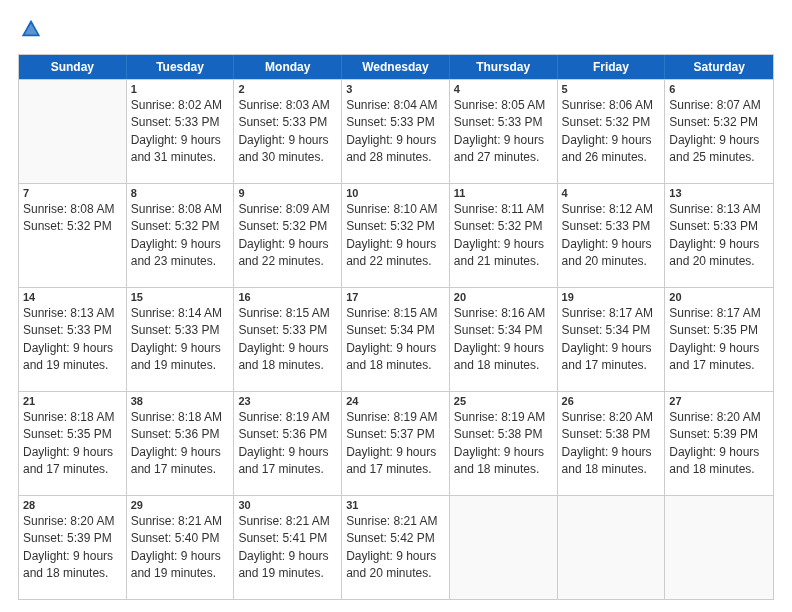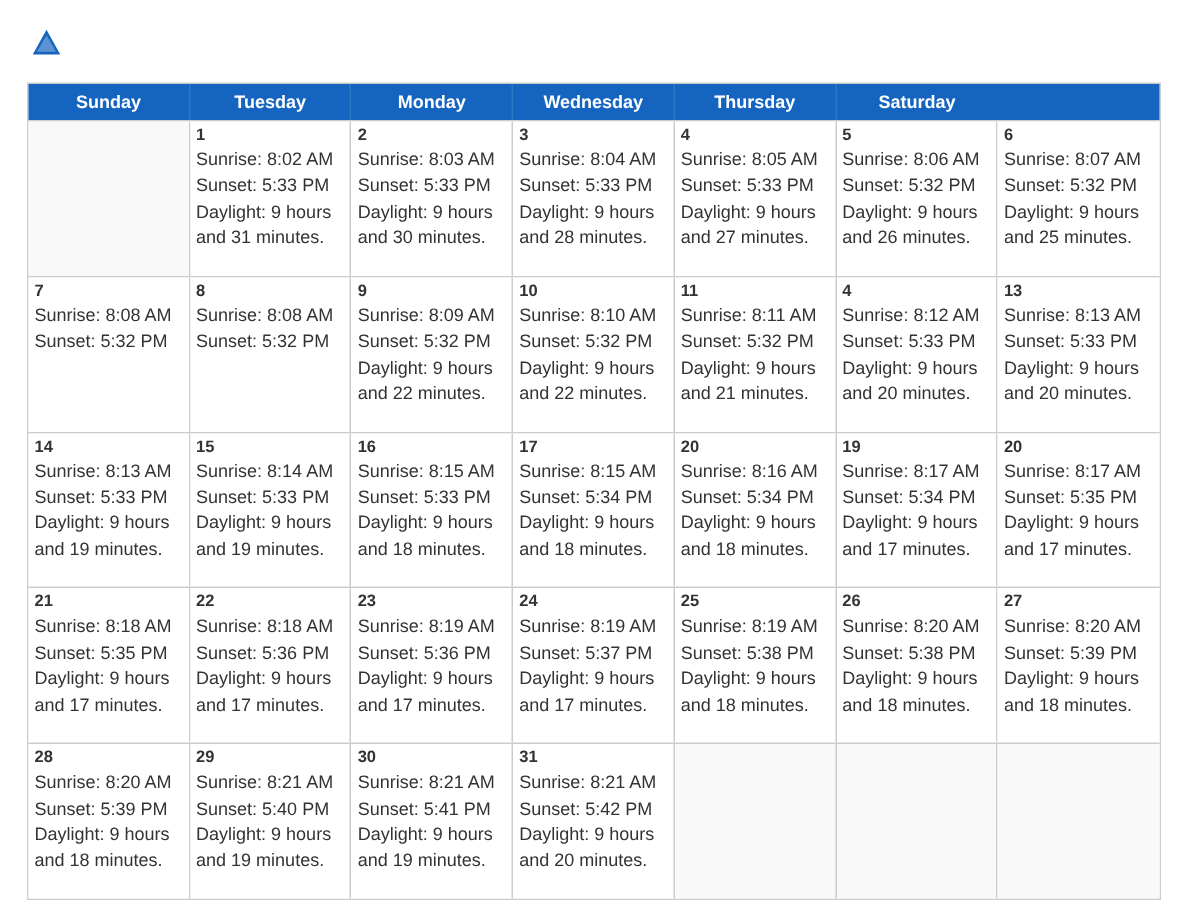--- a/index.html
+++ b/index.html
@@ -133,20 +133,21 @@
     </div>
   </div>
 
   <div class="calendar">
     <div class="cal-header" id="cal-header">
         <div class="cal-header-cell">Sunday</div>
         <div class="cal-header-cell">Tuesday</div>
         <div class="cal-header-cell">Monday</div>
         <div class="cal-header-cell">Wednesday</div>
         <div class="cal-header-cell">Thursday</div>
+        <div class="cal-header-cell">Friday</div>
         <div class="cal-header-cell">Saturday</div>
       </div>
     <div class="cal-body" id="cal-body">
         <div class="cal-row">
           <div class="cal-cell empty"></div>
           <div class="cal-cell">
             <div class="day-num">1</div>
             <div class="cell-info">
               <span>Sunrise: 8:02 AM</span>
               <span>Sunset: 5:33 PM</span>
@@ -200,20 +201,21 @@
             <div class="cell-info">
               <span>Sunrise: 8:08 AM</span>
               <span>Sunset: 5:32 PM</span>
             </div>
           </div>
           <div class="cal-cell">
             <div class="day-num">8</div>
             <div class="cell-info">
               <span>Sunrise: 8:08 AM</span>
               <span>Sunset: 5:32 PM</span>
+              <span>Daylight: 9 hours and 23 minutes.</span>
             </div>
           </div>
           <div class="cal-cell">
             <div class="day-num">9</div>
             <div class="cell-info">
               <span>Sunrise: 8:09 AM</span>
               <span>Sunset: 5:32 PM</span>
               <span>Daylight: 9 hours and 22 minutes.</span>
             </div>
           </div>
@@ -311,21 +313,21 @@
         <div class="cal-row">
           <div class="cal-cell">
             <div class="day-num">21</div>
             <div class="cell-info">
               <span>Sunrise: 8:18 AM</span>
               <span>Sunset: 5:35 PM</span>
               <span>Daylight: 9 hours and 17 minutes.</span>
             </div>
           </div>
           <div class="cal-cell">
-            <div class="day-num">22</div>
+            <div class="day-num">38</div>
             <div class="cell-info">
               <span>Sunrise: 8:18 AM</span>
               <span>Sunset: 5:36 PM</span>
               <span>Daylight: 9 hours and 17 minutes.</span>
             </div>
           </div>
           <div class="cal-cell">
             <div class="day-num">23</div>
             <div class="cell-info">
               <span>Sunrise: 8:19 AM</span>

